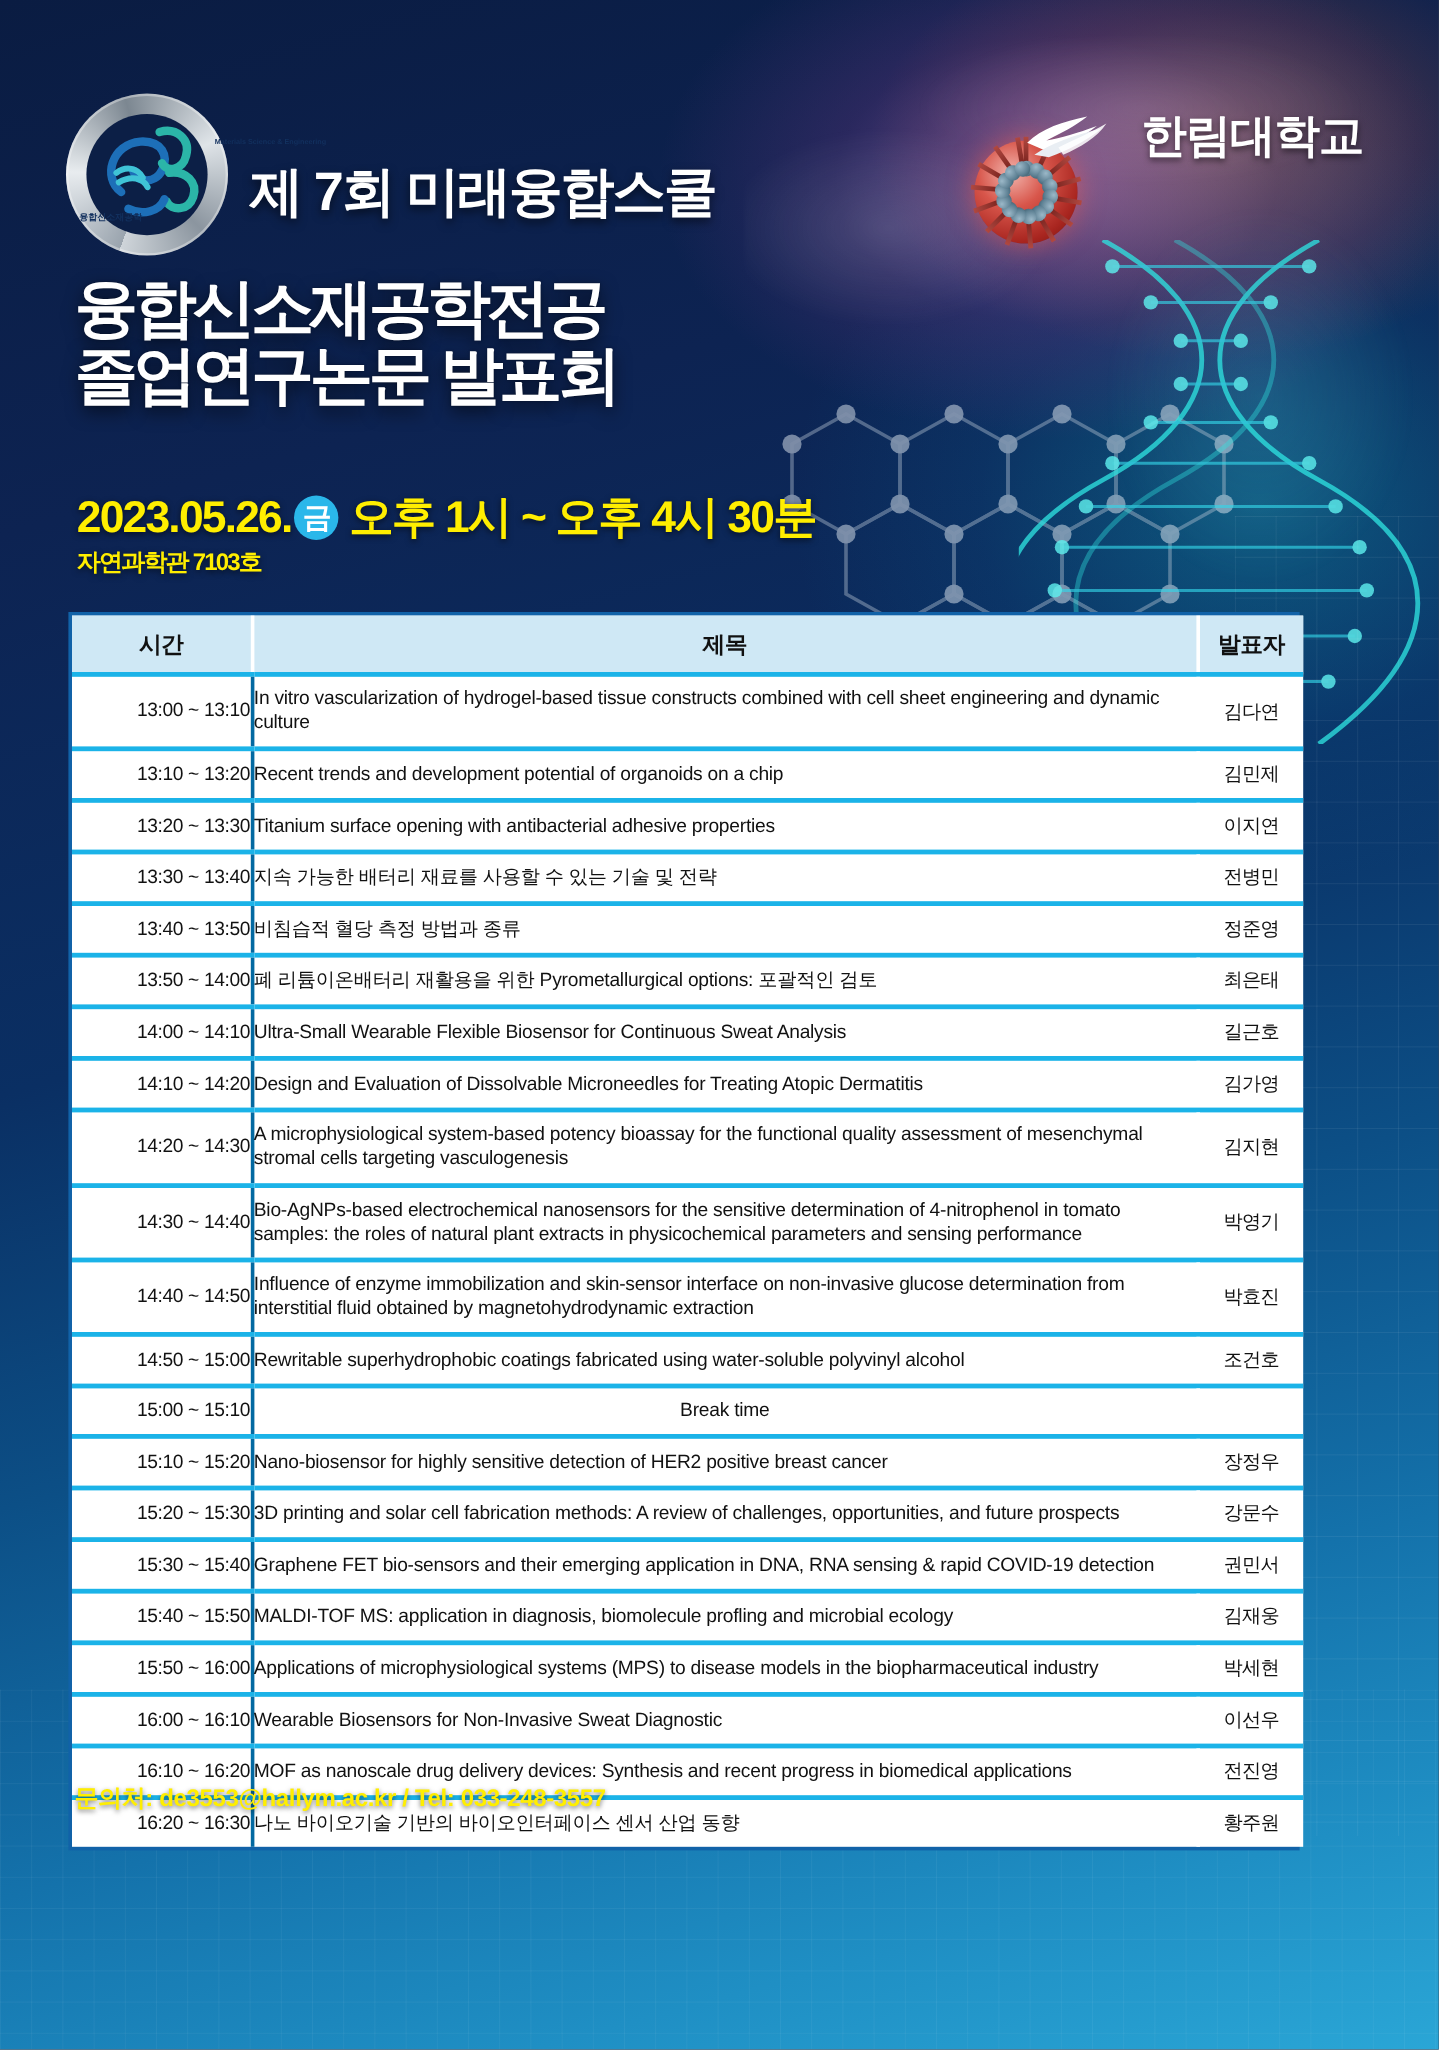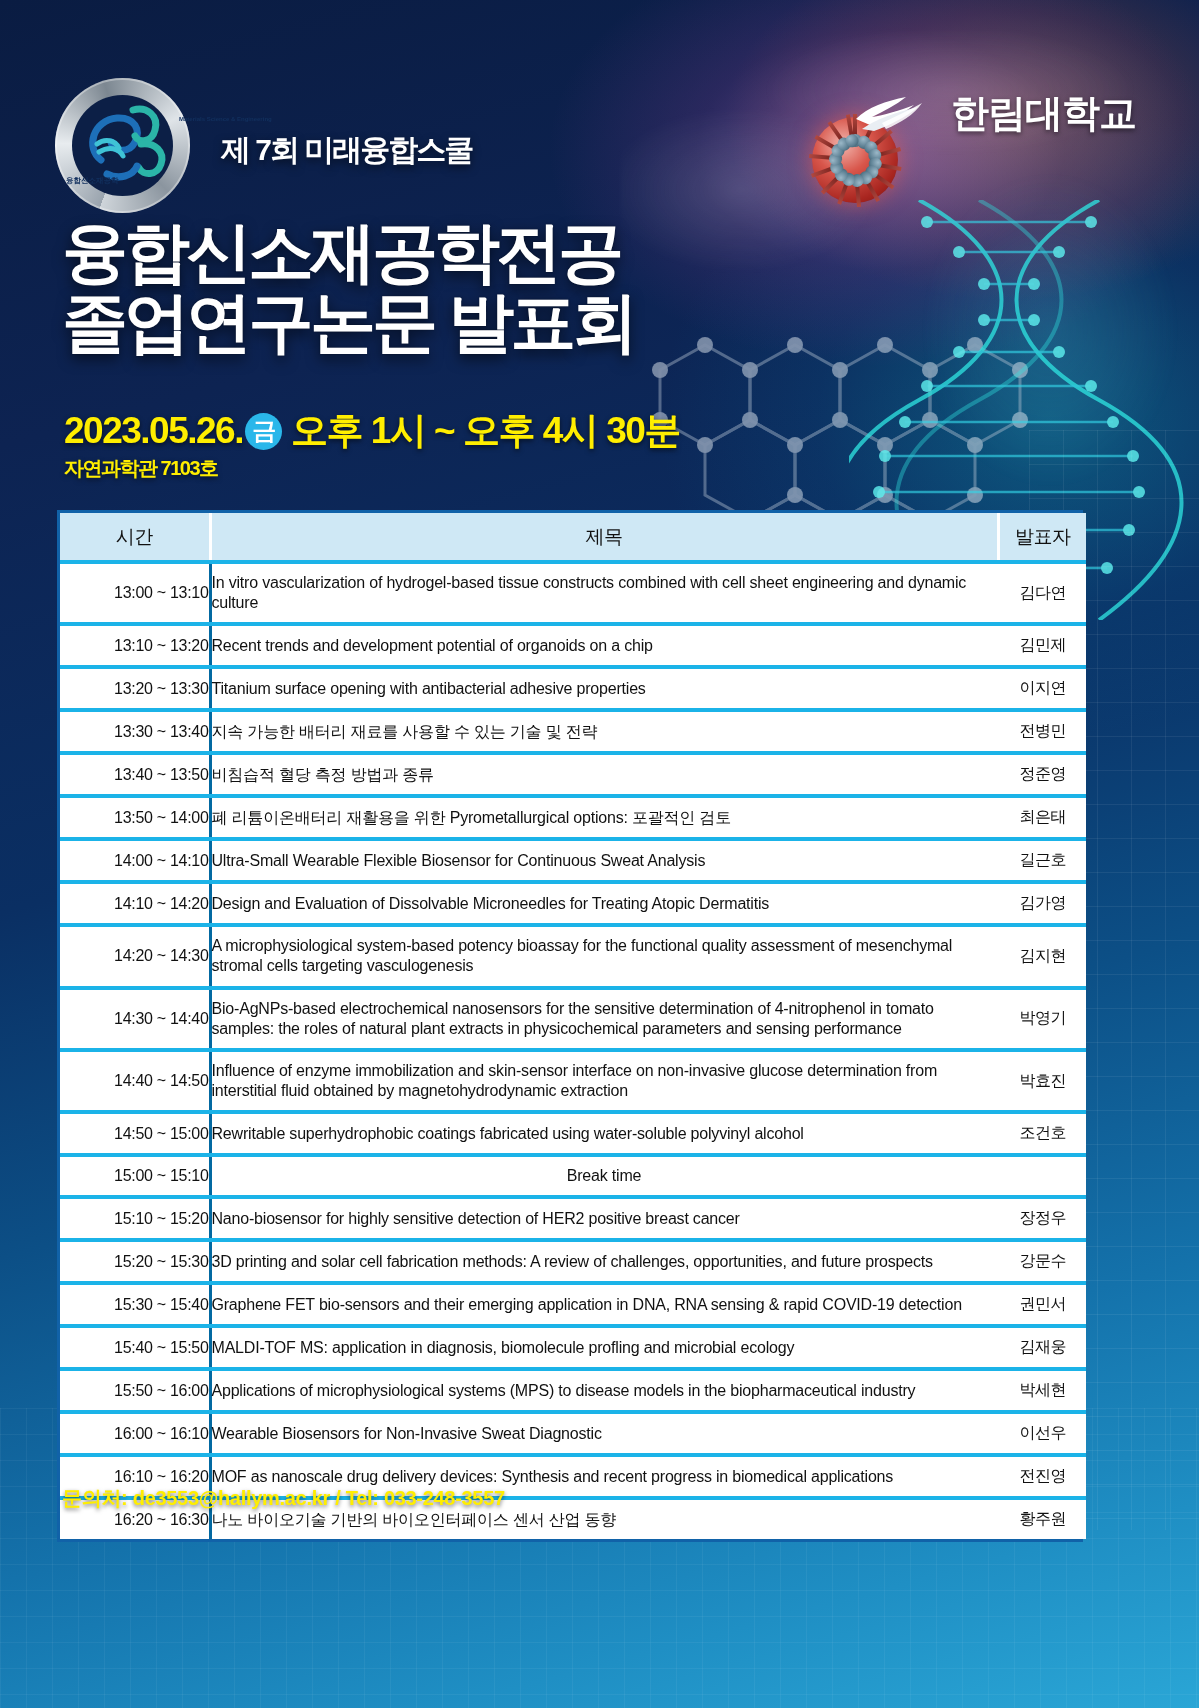--- a/index.html
+++ b/index.html
@@ -119,29 +119,29 @@
     display: flex; align-items: center; gap: 25px;
   }
   .univ-mark { width: 74px; height: 48px; flex: none; }
   .univ-name {
     font-size: 38px; font-weight: bold; color: #ffffff;
     letter-spacing: -1px;
     text-shadow: 0 2px 5px rgba(0,0,0,0.55);
   }
 
   .kicker {
-    position: absolute; left: 221px; top: 130px;
-    font-size: 30px; font-weight: bold; color: #ffffff;
+    position: absolute; left: 208px; top: 130px;
+    font-size: 45px; font-weight: bold; color: #ffffff;
     letter-spacing: -2px;
     text-shadow: 0 3px 8px rgba(0,0,0,0.6);
   }
 
   .title-main {
-    position: absolute; left: 62px; top: 218px;
-    font-size: 66px; line-height: 1.06; font-weight: bold; color: #ffffff;
+    position: absolute; left: 62px; top: 230px;
+    font-size: 53px; line-height: 1.06; font-weight: bold; color: #ffffff;
     letter-spacing: -4px;
     text-shadow: 0 5px 14px rgba(0,0,0,0.62), 0 0 2px rgba(0,0,0,0.4);
   }
   .title-main .l2 { display: block; }
 
   .datetime {
     position: absolute; left: 64px; top: 406px;
     display: flex; align-items: center;
     font-size: 37px; font-weight: bold; color: #ffee00;
     letter-spacing: -1.5px;
@@ -174,21 +174,21 @@
     table-layout: fixed;
   }
   table.schedule col.c-time  { width: 150px; }
   table.schedule col.c-title { width: 788px; }
   table.schedule col.c-pres  { width: 88px; }
 
   table.schedule thead th {
     background: #cfe8f5;
     color: #111111;
     font-size: 19px;
-    font-weight: normal;
+    font-weight: bold;
     padding: 11px 0 10px;
     text-align: center;
     letter-spacing: -0.5px;
     border-bottom: 4px solid #1bb3e8;
   }
   table.schedule thead th.th-time  { border-right: 3px solid #ffffff; }
   table.schedule thead th.th-title { border-right: 3px solid #ffffff; }
 
   table.schedule tbody td {
     border-bottom: 4px solid #1bb3e8;

